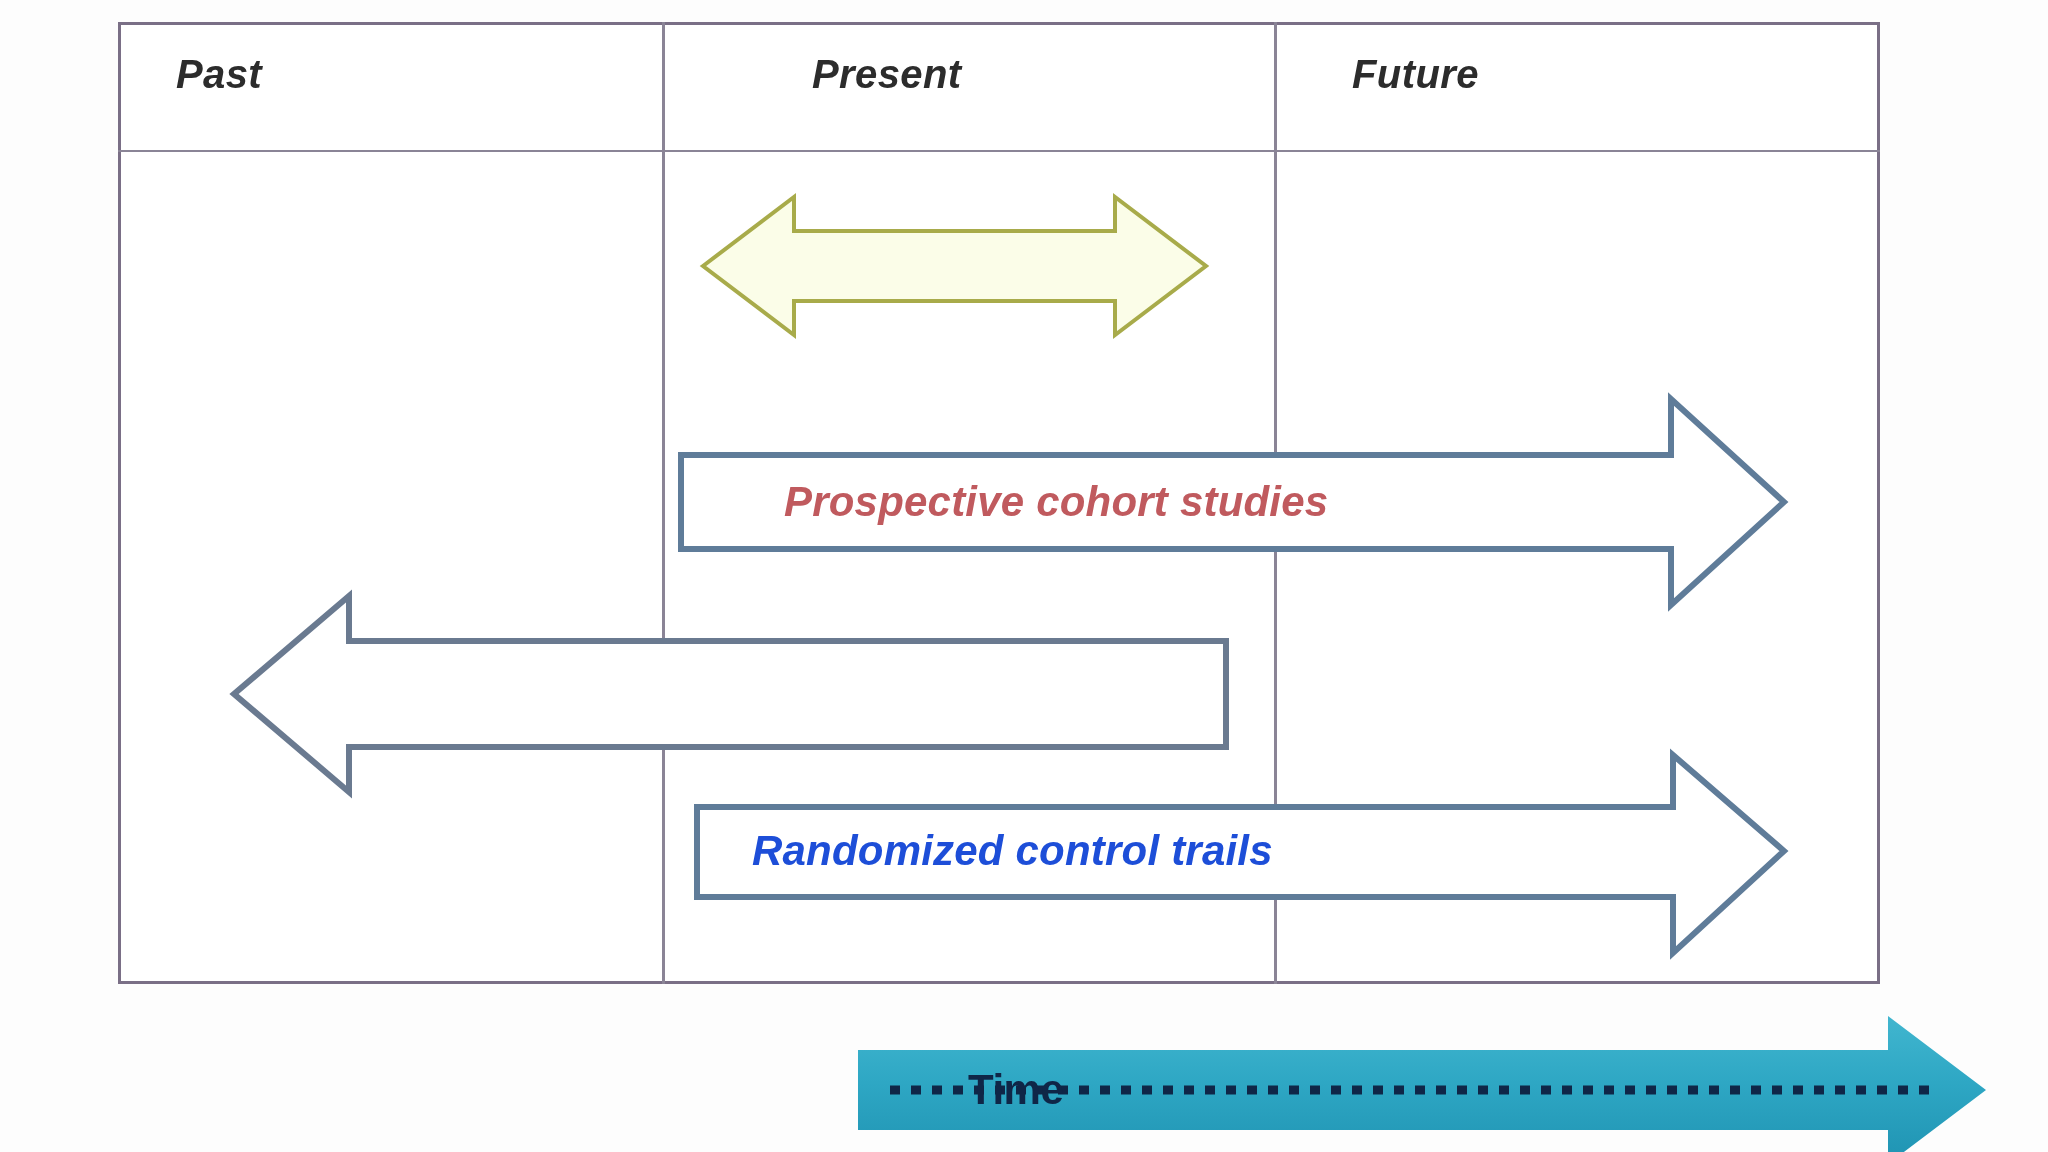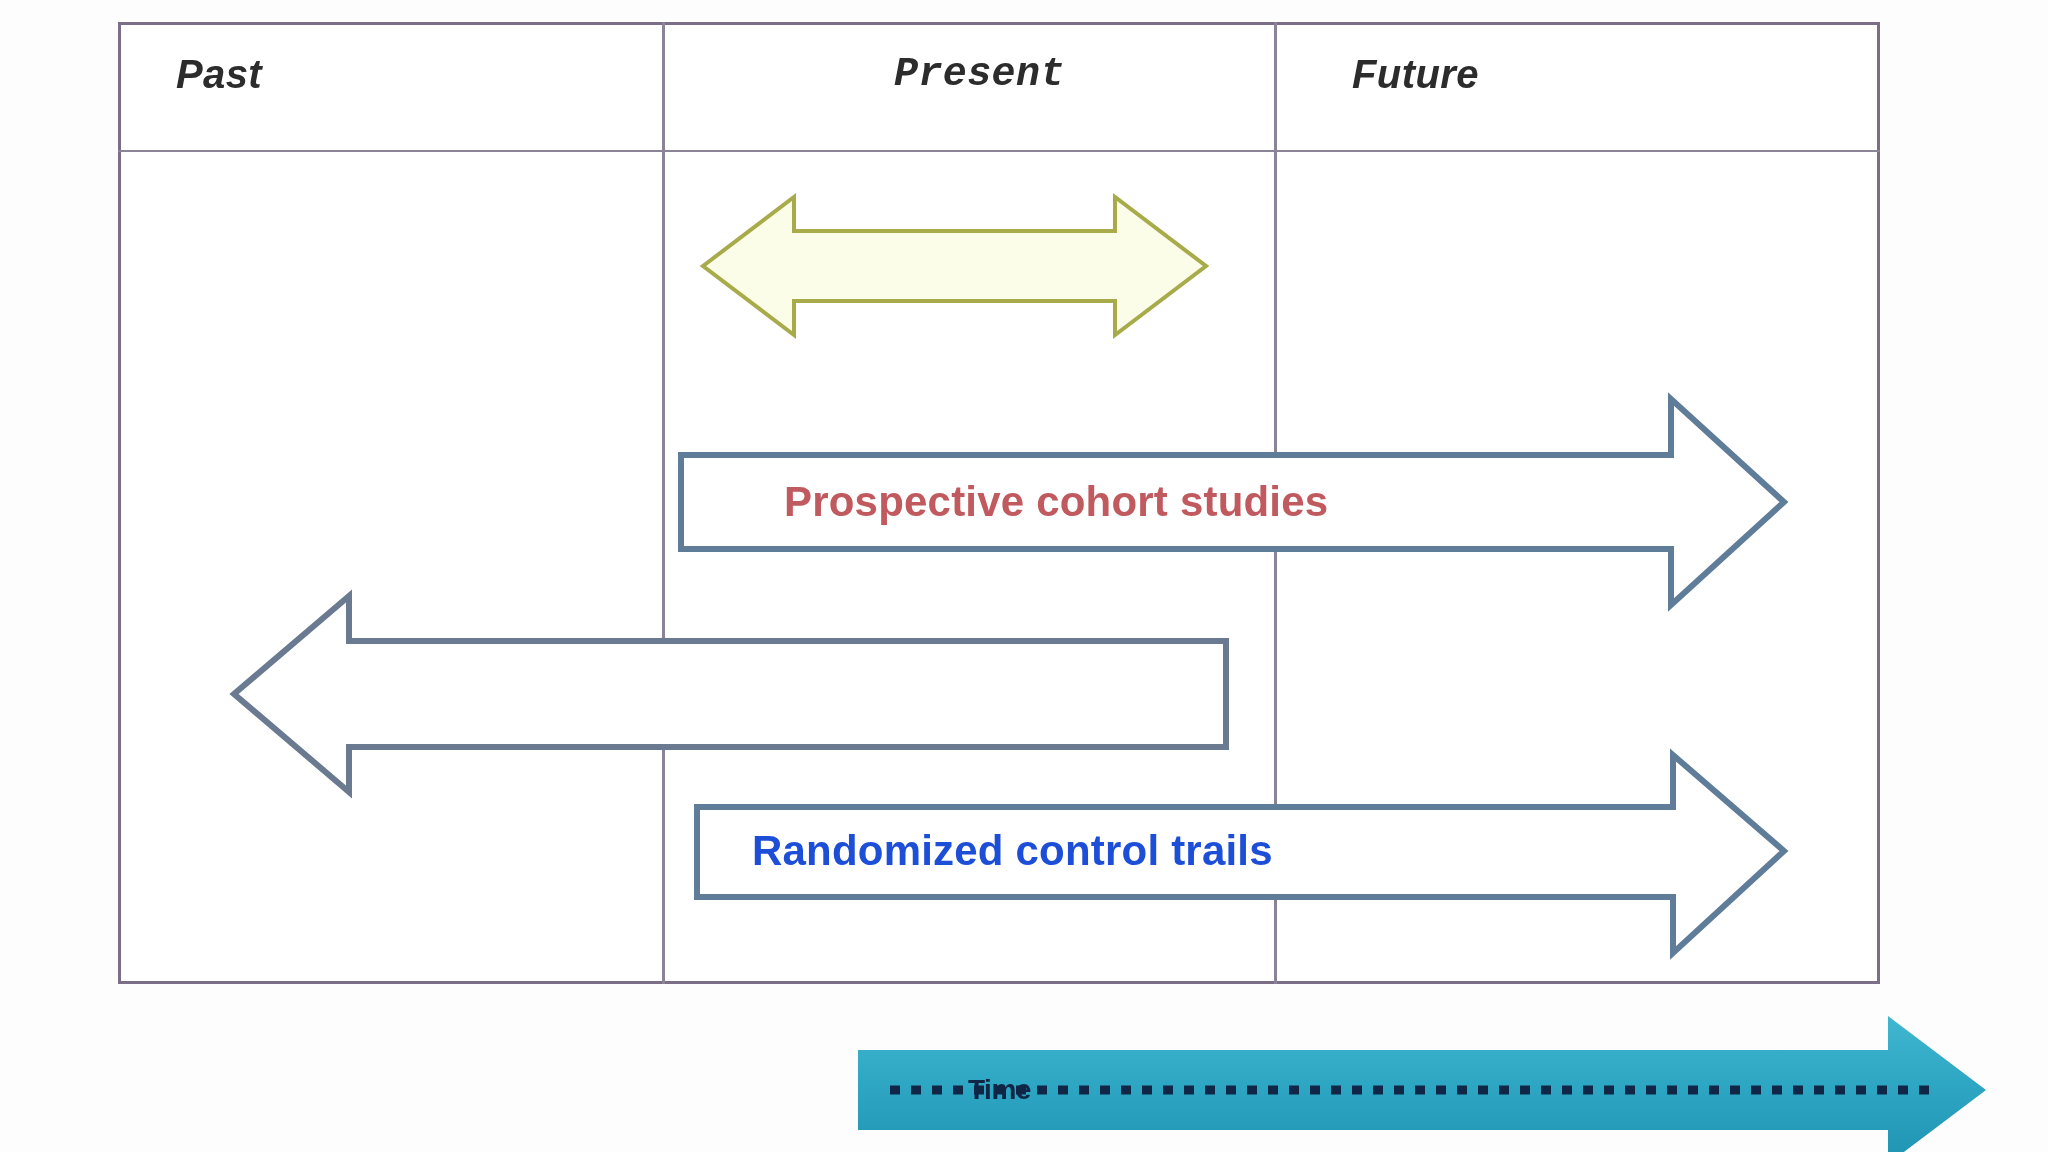--- a/index.html
+++ b/index.html
@@ -57,37 +57,38 @@
     position: absolute;
     top: 52px;
     font-style: italic;
     font-weight: bold;
     font-size: 40px;
     color: #2c2c2c;
     letter-spacing: 0.4px;
     white-space: nowrap;
   }
   .col-head.past    { left: 176px; }
-  .col-head.present { left: 894px; font-family: Liberation Mono, monospace; }
+  .col-head.present { left: 812px; }
   .col-head.future  { left: 1352px; text-align: right; }
 
   
   #arrows {
     position: absolute;
     left: 0; top: 0;
     width: 2048px;
     height: 1152px;
     pointer-events: none;
   }
 
   
   .arrow-label {
     position: absolute;
     white-space: nowrap;
     pointer-events: none;
+    font-style: italic;
   }
   .lbl-cross {
     left: 782px;
     top: 266px;
     transform: translateY(-50%);
     font-size: 32px;
     font-weight: bold;
     font-style: italic;
     color: #e0444a;
     letter-spacing: 0.2px;
@@ -119,21 +120,21 @@
     color: #1d4ed8;
     letter-spacing: 0.2px;
   }
 
   
   .time-label {
     position: absolute;
     left: 968px;
     top: 1090px;
     transform: translateY(-50%);
-    font-size: 28px;
+    font-size: 42px;
     font-weight: bold;
     color: #0f2647;
     white-space: nowrap;
     letter-spacing: -0.5px;
     pointer-events: none;
   }
 </style>
 </head>
 <body>
 

